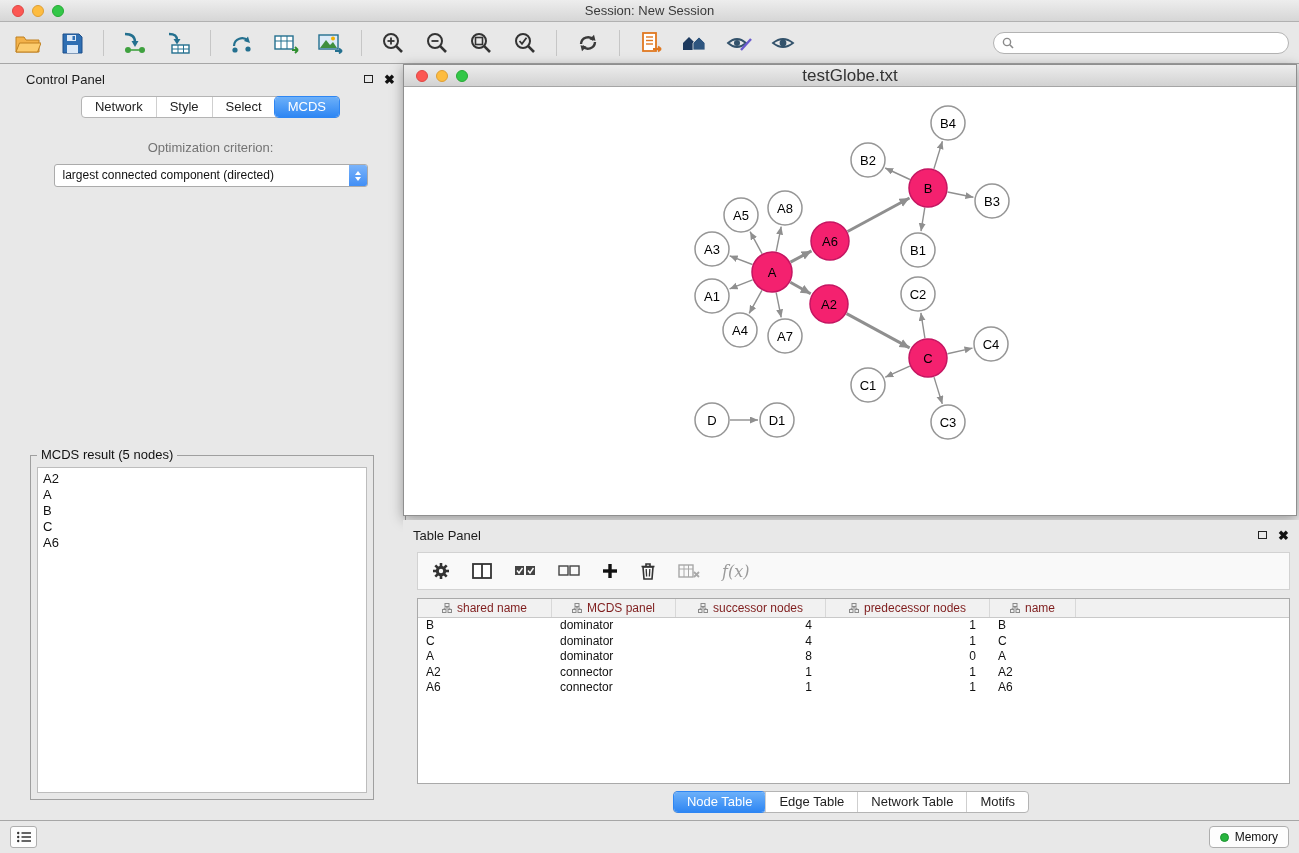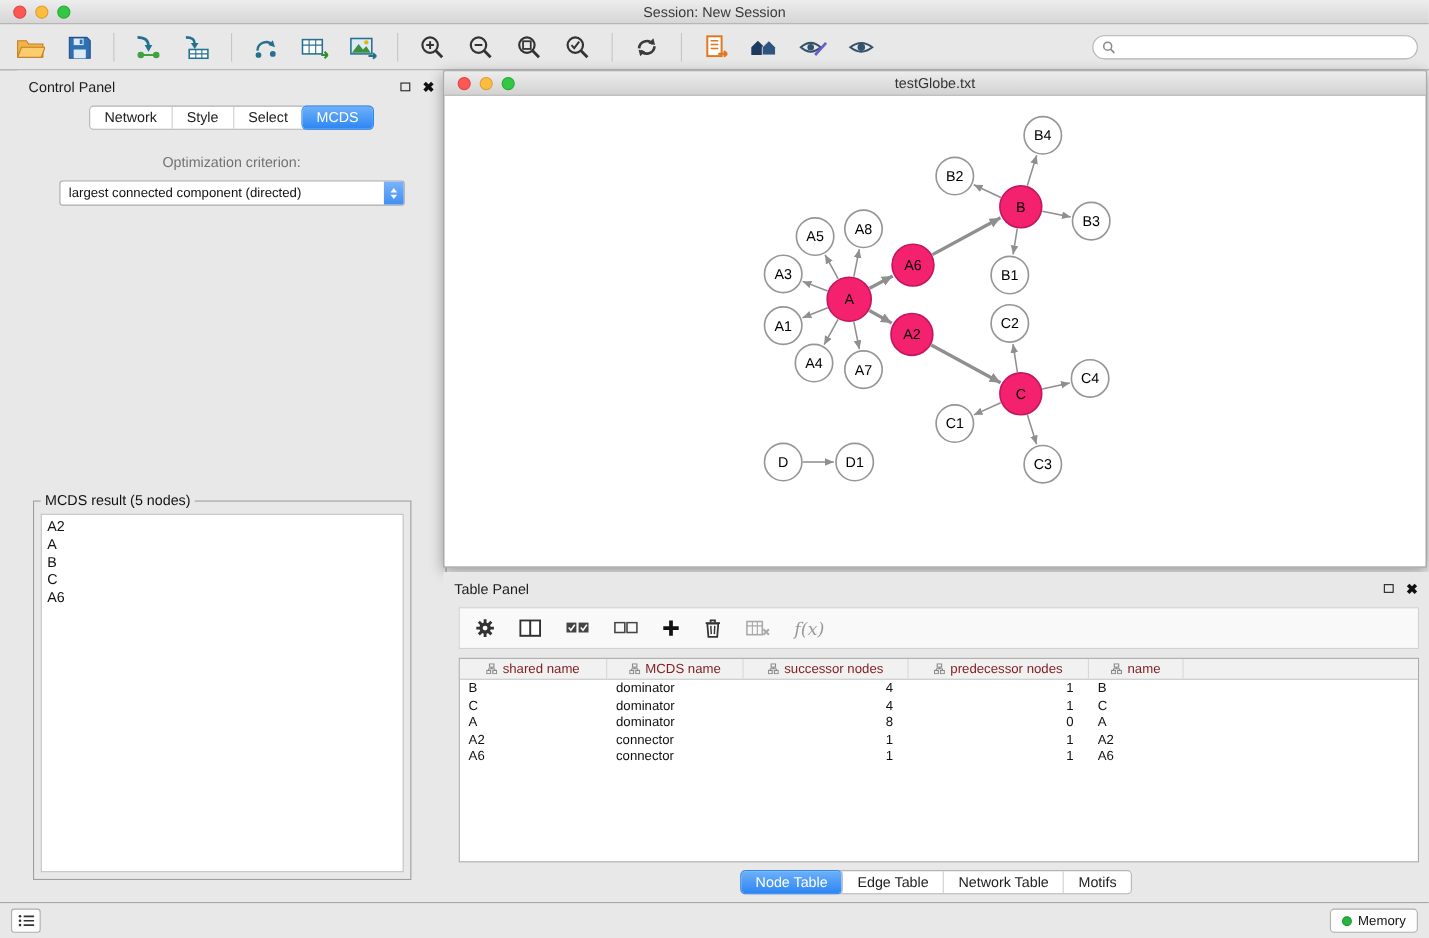--- a/index.html
+++ b/index.html
@@ -40,21 +40,21 @@
   .dd-down{border-top:4px solid #fff;}
   .btn-row{display:flex;justify-content:center;gap:13px;margin-top:14px;}
   .btn{height:22px;line-height:20px;padding:0 15px;background:linear-gradient(#ffffff,#f1f1f1);border:1px solid #b9b9b9;border-radius:4px;font-size:13px;color:#111;}
   .result-box{position:absolute;left:14px;width:344px;top:391px;height:345px;border:1px solid #9f9f9f;}
   .result-legend{position:absolute;top:-9px;left:6px;background:#e8e8e8;padding:0 4px;font-size:13px;color:#111;}
   .result-inner{position:absolute;left:6px;right:6px;top:11px;bottom:6px;background:#fff;border:1px solid #bdbdbd;overflow:auto;padding:3px 5px;}
   .result-item{font-size:13px;line-height:16px;color:#111;}
 
   
   .network-window{position:absolute;left:403px;top:64px;width:894px;height:452px;background:#fff;border:1px solid #8f8f8f;box-shadow:0 3px 12px rgba(0,0,0,0.35);}
-  .nw-titlebar{height:22px;background:linear-gradient(#ededed,#d2d2d2);border-bottom:1px solid #a5a5a5;position:relative;text-align:center;font-size:13px;line-height:22px;color:#333;}
+  .nw-titlebar{height:22px;background:linear-gradient(#ededed,#d2d2d2);border-bottom:1px solid #a5a5a5;position:relative;text-align:center;font-size:17px;line-height:22px;color:#333;}
   .nw-titlebar .tl.red{left:12px}.nw-titlebar .tl.yellow{left:32px}.nw-titlebar .tl.green{left:52px}
   .nw-canvas{position:absolute;top:23px;left:1px;right:1px;bottom:1px;background:#fff;}
   .nw-canvas svg{display:block;}
 
   
   .table-panel{position:absolute;left:403px;top:520px;right:0;height:300px;background:#e8e8e8;}
   .tp-toolbar{margin:2px 9px 0 14px;height:38px;background:#f9f9f9;border:1px solid #d2d2d2;display:flex;align-items:center;padding:10px 14px;gap:22px;}
   .tp-icon{display:flex;align-items:center;justify-content:center;}
   .fx{font-family:"DejaVu Serif",serif;font-style:italic;color:#9a9a9a;font-size:16px;}
   .data-table{margin:8px 9px 0 14px;height:186px;background:#fff;border:1px solid #a9a9a9;overflow:hidden;}
@@ -463,21 +463,21 @@
           </div>
           <div class="tcell hcell" style="width: 124px;">
             <svg width="10" height="10" viewBox="0 0 10 10">
               <g fill="none" stroke="#8a8a8a">
                 <rect x="3" y="0.5" width="4" height="3"></rect>
                 <rect x="0.5" y="6.5" width="3.5" height="3"></rect>
                 <rect x="6" y="6.5" width="3.5" height="3"></rect>
                 <path d="M5,3.5 V5 M2.2,5 H7.8 M2.2,5 V6.5 M7.8,5 V6.5"></path>
               </g>
             </svg>
-            <span>MCDS name</span>
+            <span>MCDS panel</span>
           </div>
           <div class="tcell hcell" style="width: 150px;">
             <svg width="10" height="10" viewBox="0 0 10 10">
               <g fill="none" stroke="#8a8a8a">
                 <rect x="3" y="0.5" width="4" height="3"></rect>
                 <rect x="0.5" y="6.5" width="3.5" height="3"></rect>
                 <rect x="6" y="6.5" width="3.5" height="3"></rect>
                 <path d="M5,3.5 V5 M2.2,5 H7.8 M2.2,5 V6.5 M7.8,5 V6.5"></path>
               </g>
             </svg>

